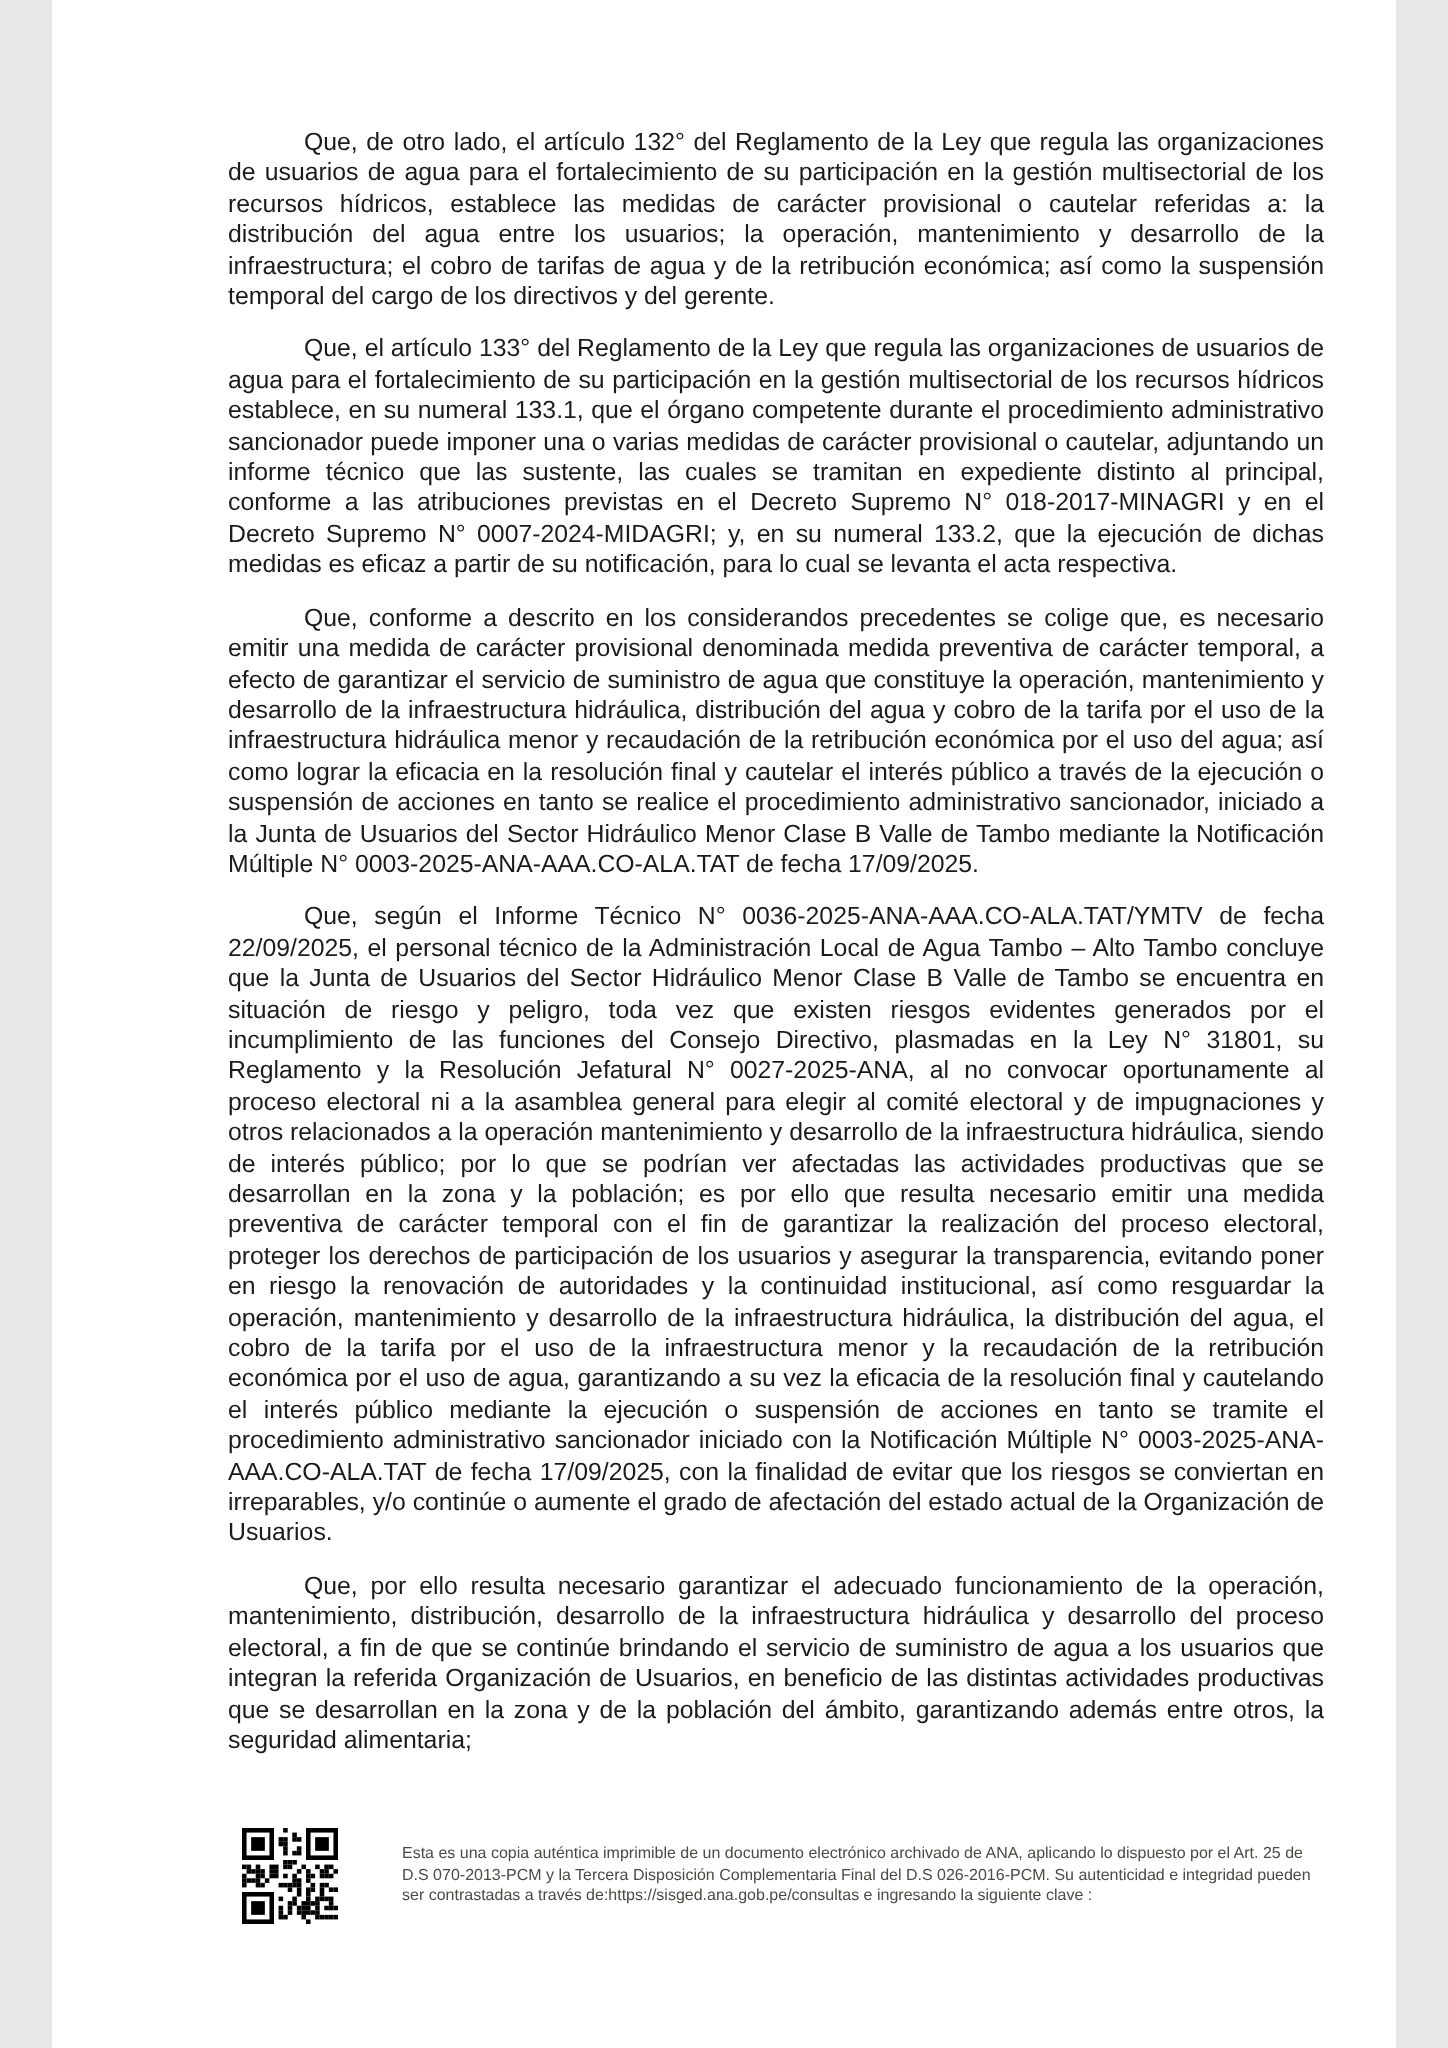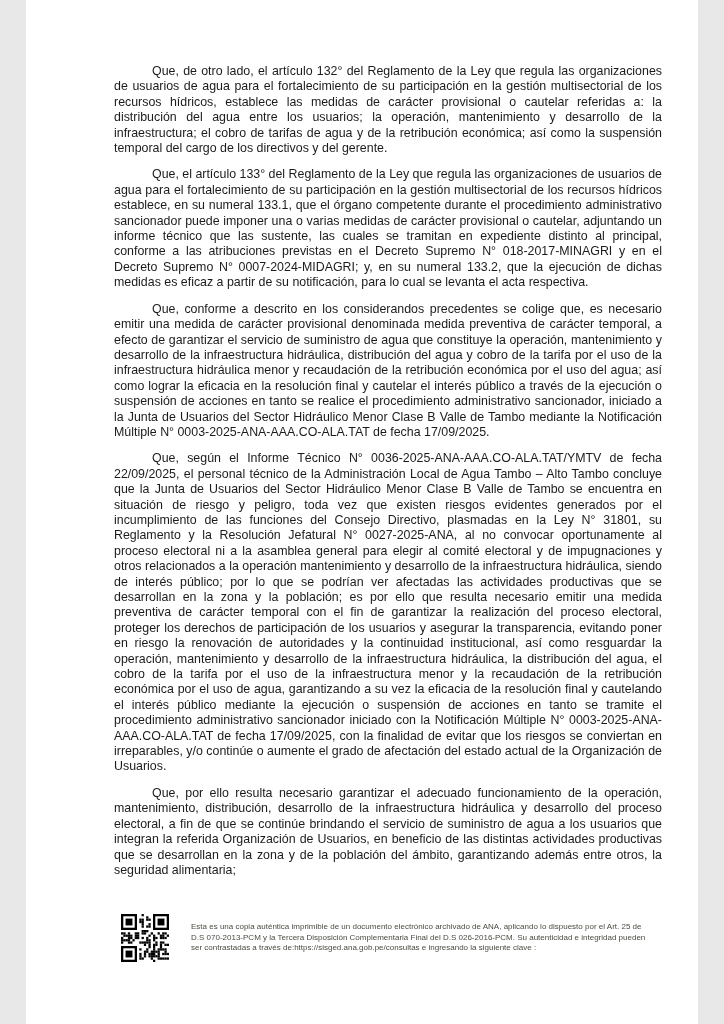--- a/index.html
+++ b/index.html
@@ -32,21 +32,21 @@
     top: 914px;
     display: flex;
     align-items: flex-start;
   }
   .qr {
     width: 48px;
     height: 48px;
     flex: 0 0 auto;
   }
   .footer-textblock {
-    margin-left: 22px;
+    margin-left: 32px;
     margin-top: 8px;
     width: 462px;
     color: #4b4b43;
     font-size: 8px;
     line-height: 10.6px;
     text-align: left;
   }
   .footer-key { margin-top: 0; }
 </style>
 </head>

